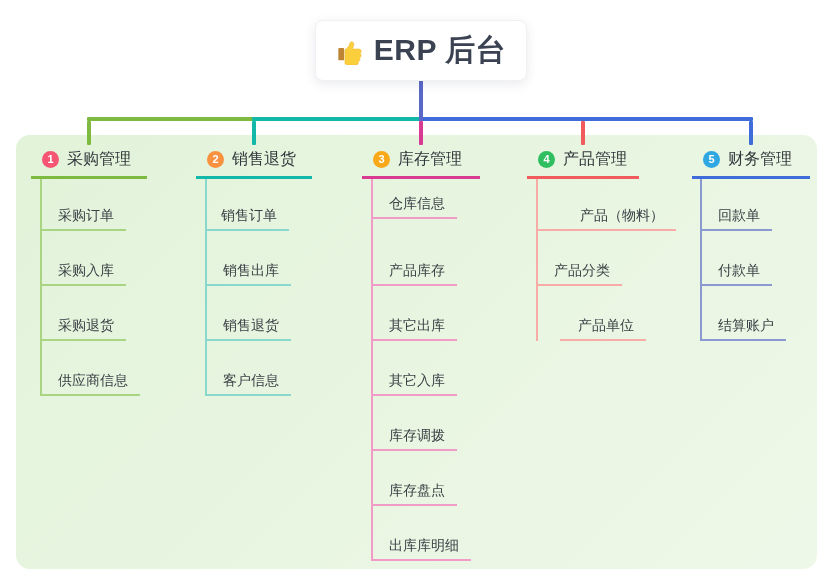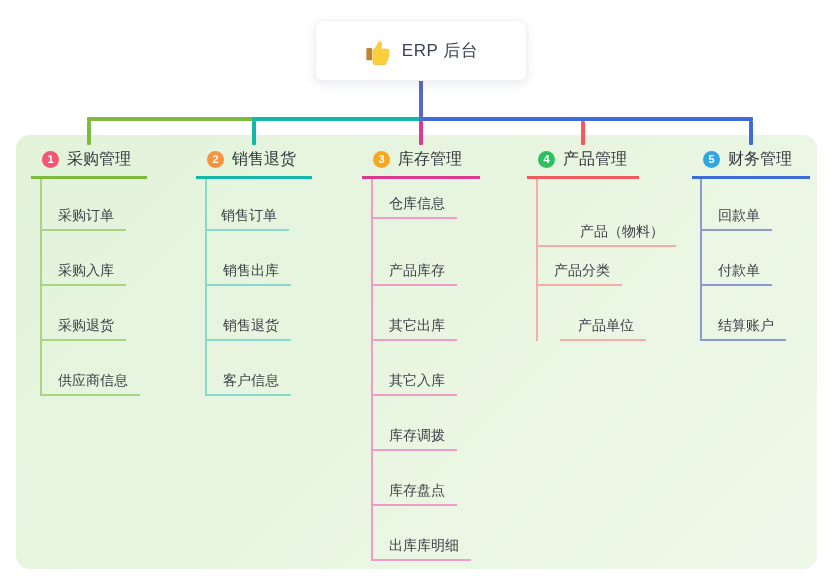--- a/index.html
+++ b/index.html
@@ -11,21 +11,21 @@
     position:absolute;left:16px;top:135px;width:801px;height:434px;
     border-radius:14px;background:linear-gradient(135deg,#e2f3da 0%,#eef8e8 100%);
   }
   .root-card{
     position:absolute;left:315px;top:20px;width:212px;height:61px;
     background:#ffffff;border:1px solid #f1f1f3;border-radius:8px;
     box-shadow:0 3px 12px rgba(40,50,90,.10);
     display:flex;align-items:center;justify-content:center;gap:10px;
     box-sizing:border-box;
   }
-  .root-title{font-size:17px;color:#3b4353;font-weight:400;letter-spacing:.5px;}
+  .root-title{font-size:30px;color:#3b4353;font-weight:700;letter-spacing:.5px;}
   .line{position:absolute;}
   .hline{height:4px;top:117px;border-radius:1px;}
   .drop{width:4px;top:121px;height:24px;border-radius:1px;}
   .rootline{width:4px;left:419px;top:81px;height:40px;}
   .branch-title{
     position:absolute;top:148px;display:flex;align-items:center;gap:8px;
     box-sizing:border-box;padding:0 0 6px 11px;line-height:22px;
     border-bottom-style:solid;border-bottom-width:3px;
     font-size:16px;font-weight:500;color:#32373c;white-space:nowrap;
   }
@@ -98,21 +98,21 @@
       <div class="child-row" style="left: 371px; top: 316px; border-bottom-color: rgb(241, 156, 198); padding-left: 18px;">其它出库</div>
       <div class="child-row" style="left: 371px; top: 371px; border-bottom-color: rgb(241, 156, 198);">其它入库</div>
       <div class="child-row" style="left: 371px; top: 426px; border-bottom-color: rgb(241, 156, 198);">库存调拨</div>
       <div class="child-row" style="left: 371px; top: 481px; border-bottom-color: rgb(241, 156, 198);">库存盘点</div>
       <div class="child-row" style="left: 371px; top: 536px; border-bottom-color: rgb(241, 156, 198);">出库库明细</div>
       <div class="branch-title" style="left: 527px; width: 112px; border-bottom-color: rgb(242, 91, 94);">
         <div class="badge" style="background: rgb(47, 191, 96);">4</div>
         <span>产品管理</span>
       </div>
       <div class="child-vline" style="left: 536px; height: 162px; background: rgb(249, 171, 167);"></div>
-      <div class="child-row" style="left: 536px; top: 222px; border-bottom-color: rgb(249, 171, 167); padding-left: 44px;">产品（物料）</div>
+      <div class="child-row" style="left: 536px; top: 206px; border-bottom-color: rgb(249, 171, 167); padding-left: 44px;">产品（物料）</div>
       <div class="child-row" style="left: 536px; top: 261px; border-bottom-color: rgb(249, 171, 167);">产品分类</div>
       <div class="child-row" style="left: 560px; top: 316px; border-bottom-color: rgb(249, 171, 167);">产品单位</div>
       <div class="branch-title" style="left: 692px; width: 118px; border-bottom-color: rgb(63, 108, 216);">
         <div class="badge" style="background: rgb(47, 167, 226);">5</div>
         <span>财务管理</span>
       </div>
       <div class="child-vline" style="left: 700px; height: 162px; background: rgb(138, 153, 207);"></div>
       <div class="child-row" style="left: 700px; top: 206px; border-bottom-color: rgb(138, 153, 207);">回款单</div>
       <div class="child-row" style="left: 700px; top: 261px; border-bottom-color: rgb(138, 153, 207);">付款单</div>
       <div class="child-row" style="left: 700px; top: 316px; border-bottom-color: rgb(138, 153, 207);">结算账户</div>

